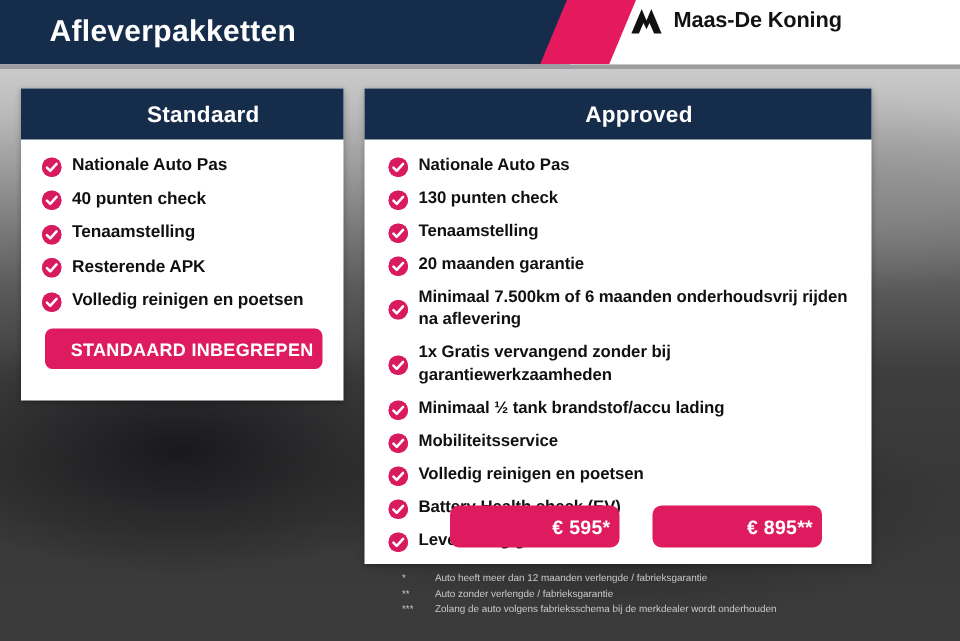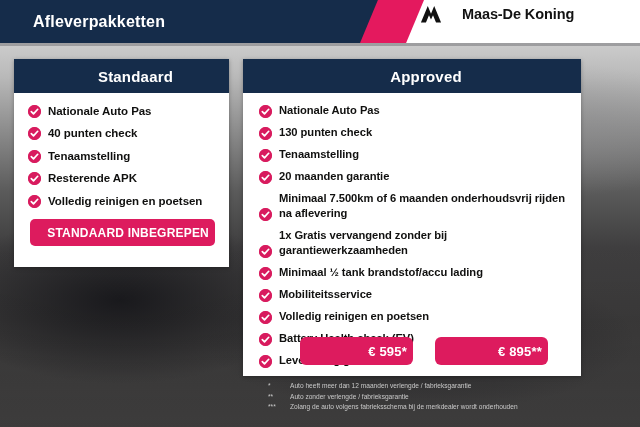--- a/index.html
+++ b/index.html
@@ -38,26 +38,26 @@
     background:#152c4a;
     clip-path:polygon(0 0, 100% 0, 58% 100%, 0 100%);
   }
   .header-pink-slant{
     position:absolute;left:360px;top:0;width:64px;height:43px;
     background:#e4195e;
     clip-path:polygon(28% 0, 100% 0, 72% 100%, 0 100%);
   }
   .header-title{
     position:absolute;left:33px;top:0;height:43px;line-height:43px;
-    color:#ffffff;font-size:16px;font-weight:bold;letter-spacing:.2px;
+    color:#ffffff;font-size:20px;font-weight:bold;letter-spacing:.2px;
     white-space:nowrap;
   }
   .brand{
     position:absolute;left:420px;top:0;height:27px;
-    display:flex;align-items:center;gap:20px;
+    display:flex;align-items:center;gap:7px;
   }
   .brand-mark{width:22px;height:18px;display:block;}
   .brand-name{
     color:#121212;font-size:14.5px;font-weight:bold;letter-spacing:-.1px;
     white-space:nowrap;
   }
   .header-underline{
     position:absolute;left:0;top:43px;width:640px;height:3px;
     background:rgba(120,120,124,.55);
   }
@@ -75,21 +75,21 @@
     font-size:15px;font-weight:bold;letter-spacing:.2px;padding-left:28px;
   }
   .card-standaard .card-head{height:34px;}
   .card-approved .card-head{height:34px;}
   .card-body{padding:10px 12px 0 14px;}
   .card-approved .card-body{padding:10px 12px 0 16px;}
 
   
   ul.features{list-style:none;margin:0;padding:0;}
   ul.features li{
-    display:flex;align-items:flex-end;gap:7px;
+    display:flex;align-items:center;gap:7px;
     margin:0 0 8px 0;
   }
   .card-approved ul.features li{margin:0 0 7px 0;}
   .check{
     flex:0 0 auto;width:13px;height:13px;margin-top:1.5px;
     border-radius:50%;background:#d81b5e;
     display:block;
   }
   .check svg{display:block;width:13px;height:13px;}
   .feat-text{

